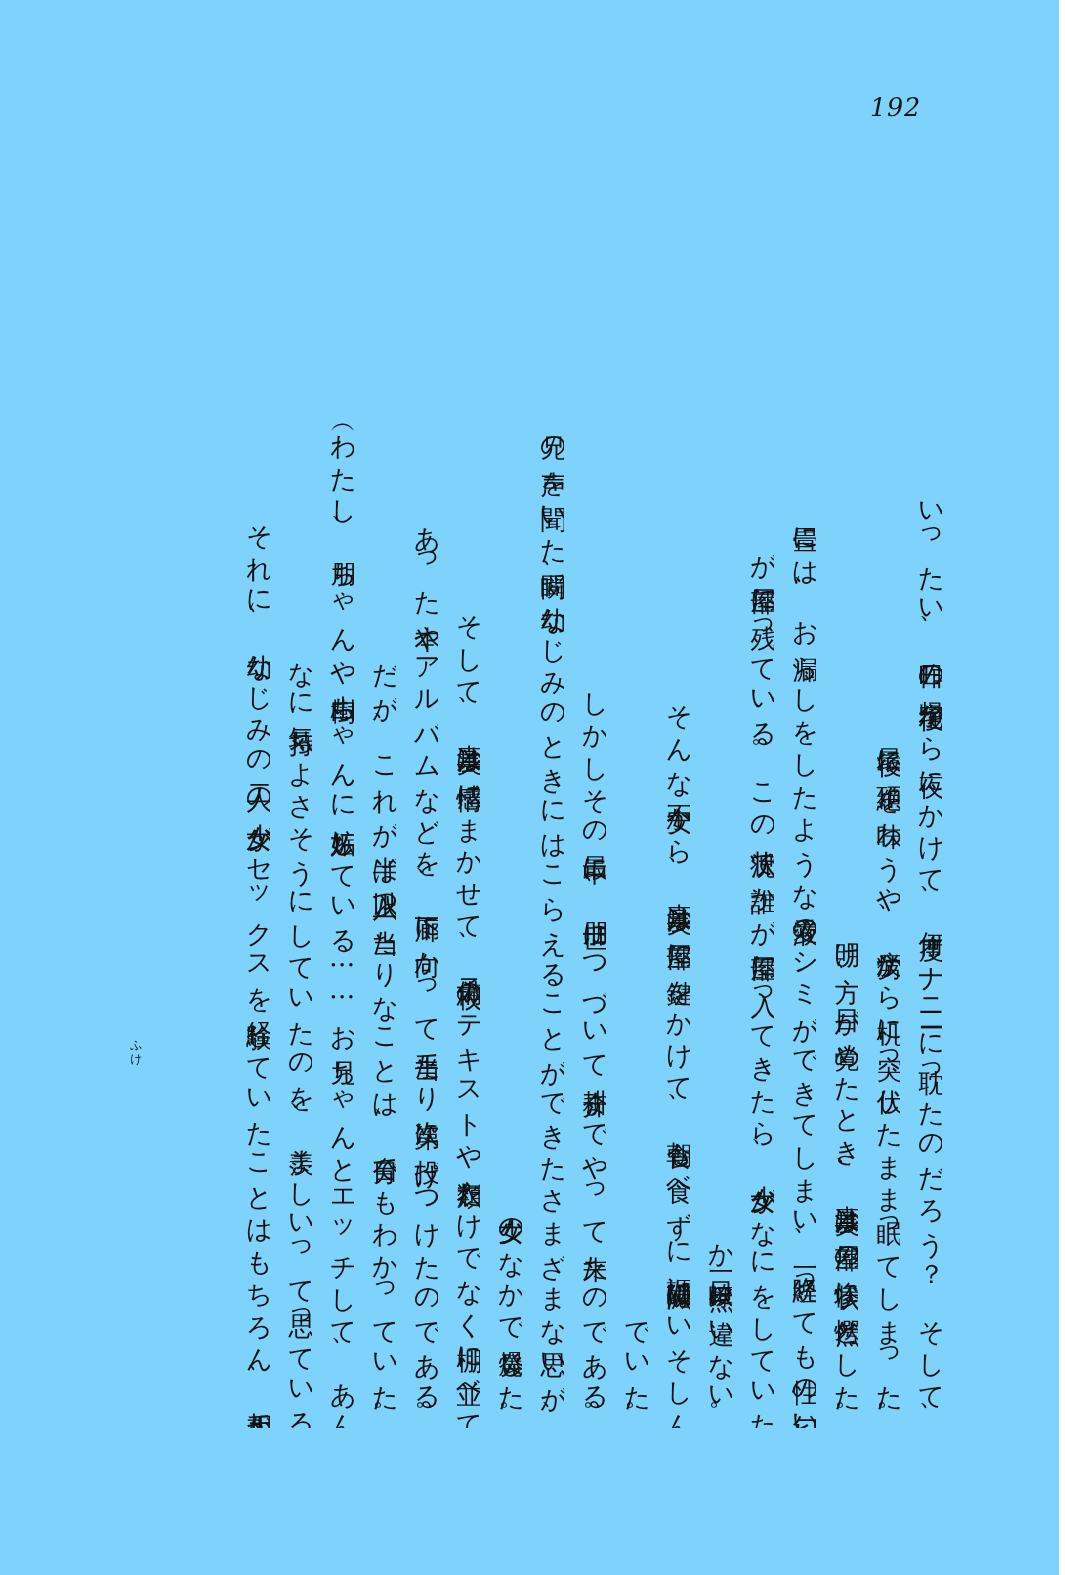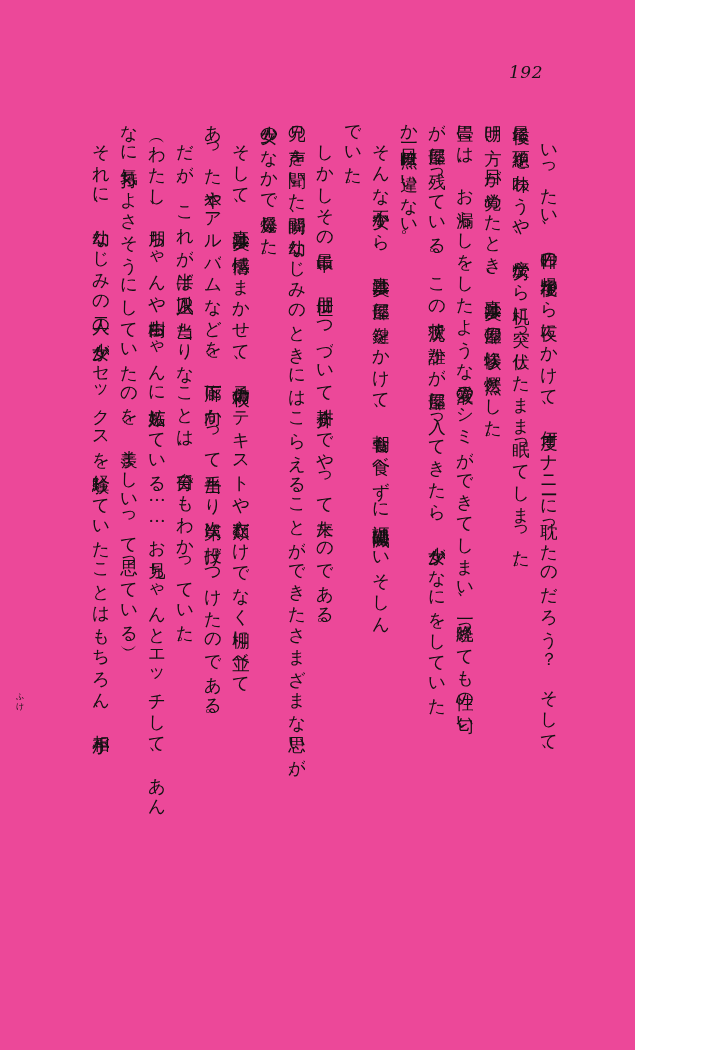--- a/index.html
+++ b/index.html
@@ -10,24 +10,25 @@
   body {
     width: 710px;
     height: 1050px;
     overflow: hidden;
     font-family: "DejaVu Serif", "Liberation Serif", serif;
     color: #111111;
   }
 
   .page {
     position: relative;
-    width: 635px;
+    width: 706px;
     height: 1050px;
-    background: #ec4899;
+    background: #7dd3fc;
     box-sizing: border-box;
+    text-align: right;
   }
 
   
   .page-number {
     position: absolute;
     top: 62px;
     right: 92px;
     font-size: 17px;
     font-style: italic;
     font-family: "DejaVu Serif", "Liberation Serif", serif;

